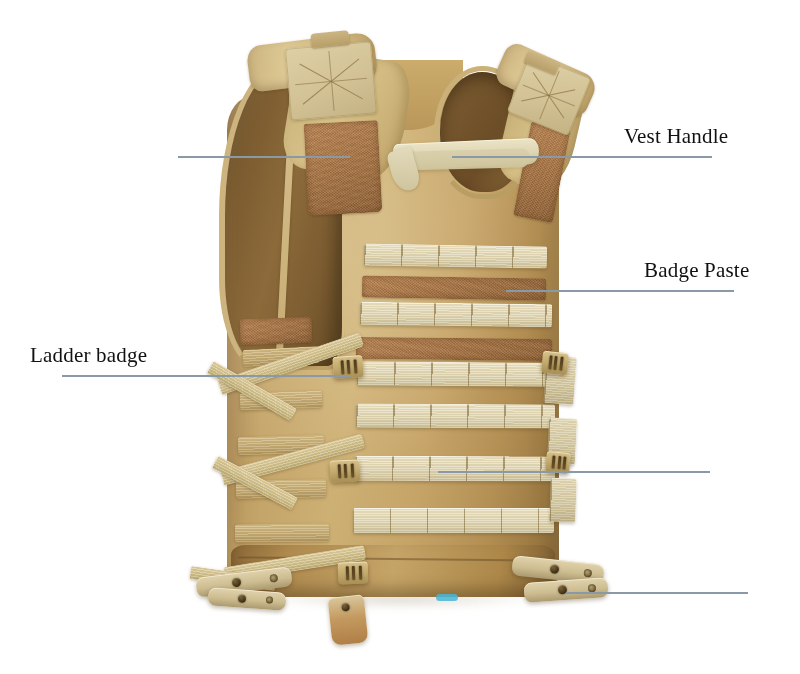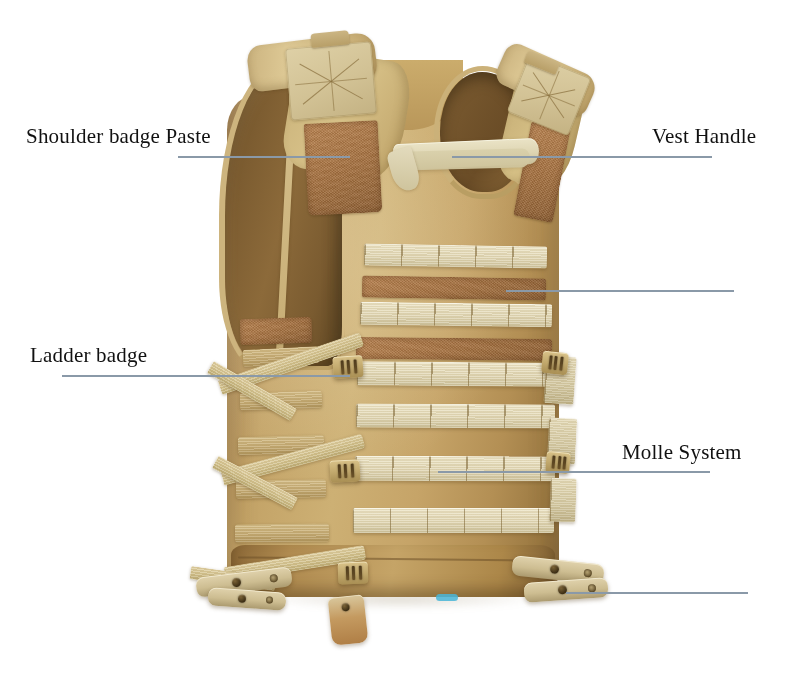--- a/index.html
+++ b/index.html
@@ -352,29 +352,28 @@
         <b style="left:38px;top:5px;width:9px;height:9px;"></b>
         <u style="left:72px;top:6px;width:8px;height:8px;"></u>
       </div>
     <div class="fab snaptab" style="left:524px;top:580px;width:84px;height:20px;transform:rotate(-4deg);">
         <b style="left:34px;top:5px;width:9px;height:9px;"></b>
         <u style="left:64px;top:6px;width:8px;height:8px;"></u>
       </div>
 
   </div>
 
-  <div class="label" style="left:26px;top:126px;">Shoulder badge Paste</div>
   <div class="leader" style="left:178px;top:156px;width:172px;"></div>
 
-  <div class="label" style="left:652px;top:126px;">Vest Handle</div>
+  <div class="label" style="left:624px;top:126px;">Vest Handle</div>
   <div class="leader" style="left:452px;top:156px;width:260px;"></div>
 
+  <div class="label" style="left:644px;top:260px;">Badge Paste</div>
   <div class="leader" style="left:506px;top:290px;width:228px;"></div>
 
   <div class="label" style="left:30px;top:345px;">Ladder badge</div>
   <div class="leader" style="left:62px;top:375px;width:288px;"></div>
 
-  <div class="label" style="left:622px;top:442px;">Molle System</div>
   <div class="leader" style="left:438px;top:471px;width:272px;"></div>
 
   <div class="leader" style="left:566px;top:592px;width:182px;"></div>
 
 </div>
 
 </body></html>

